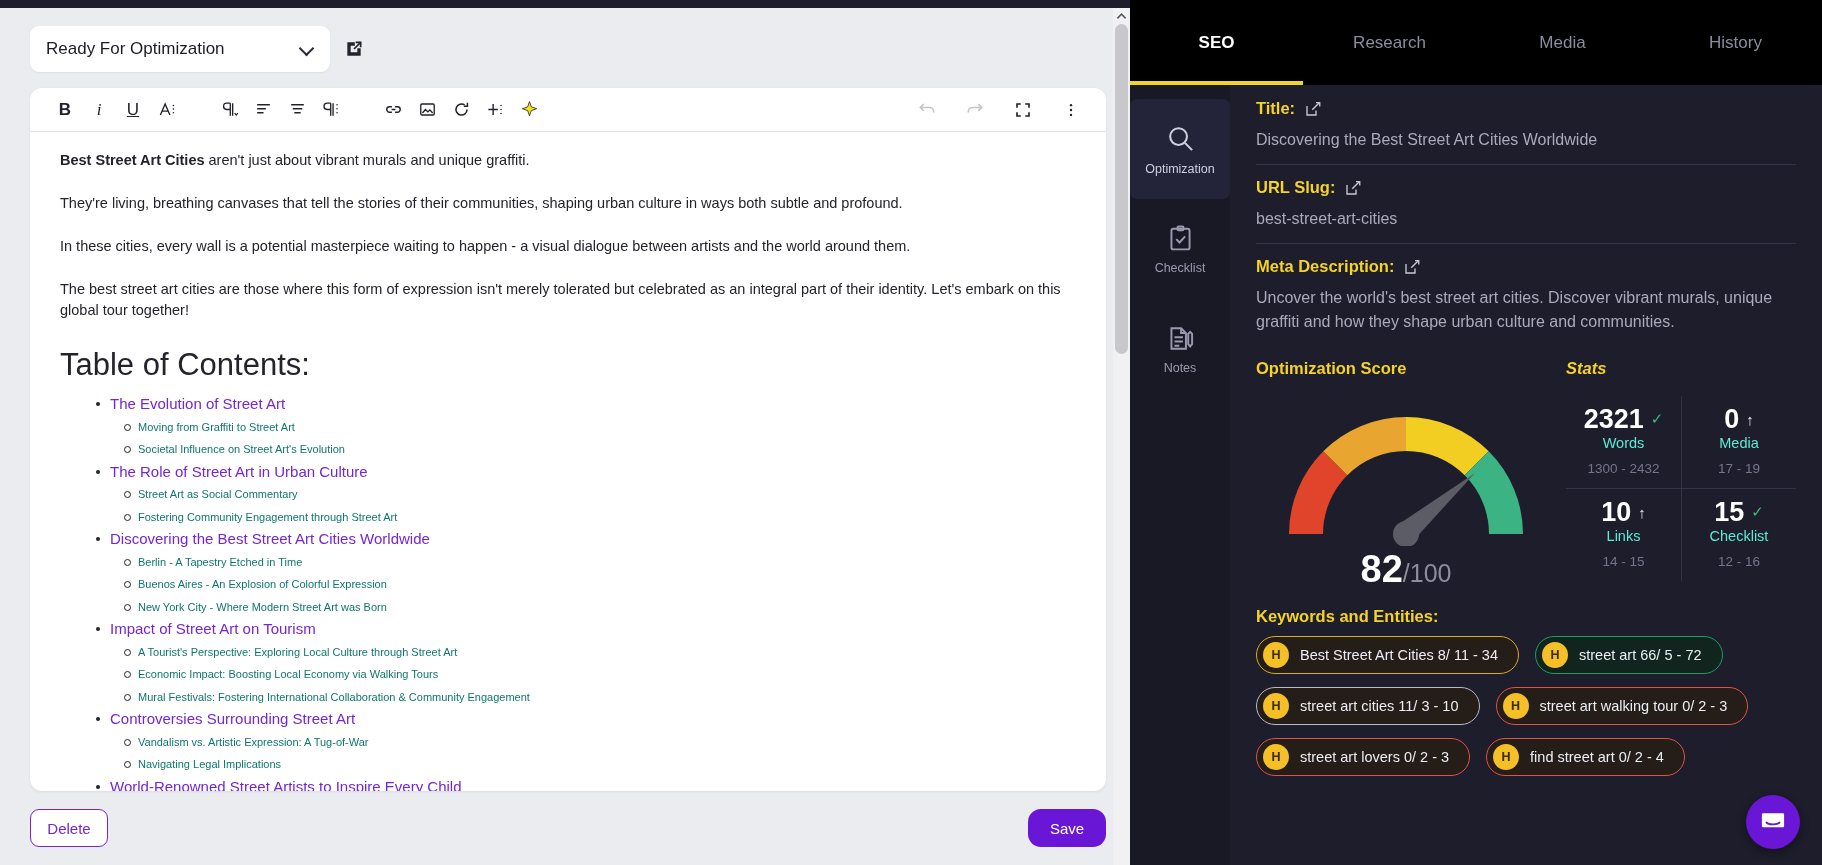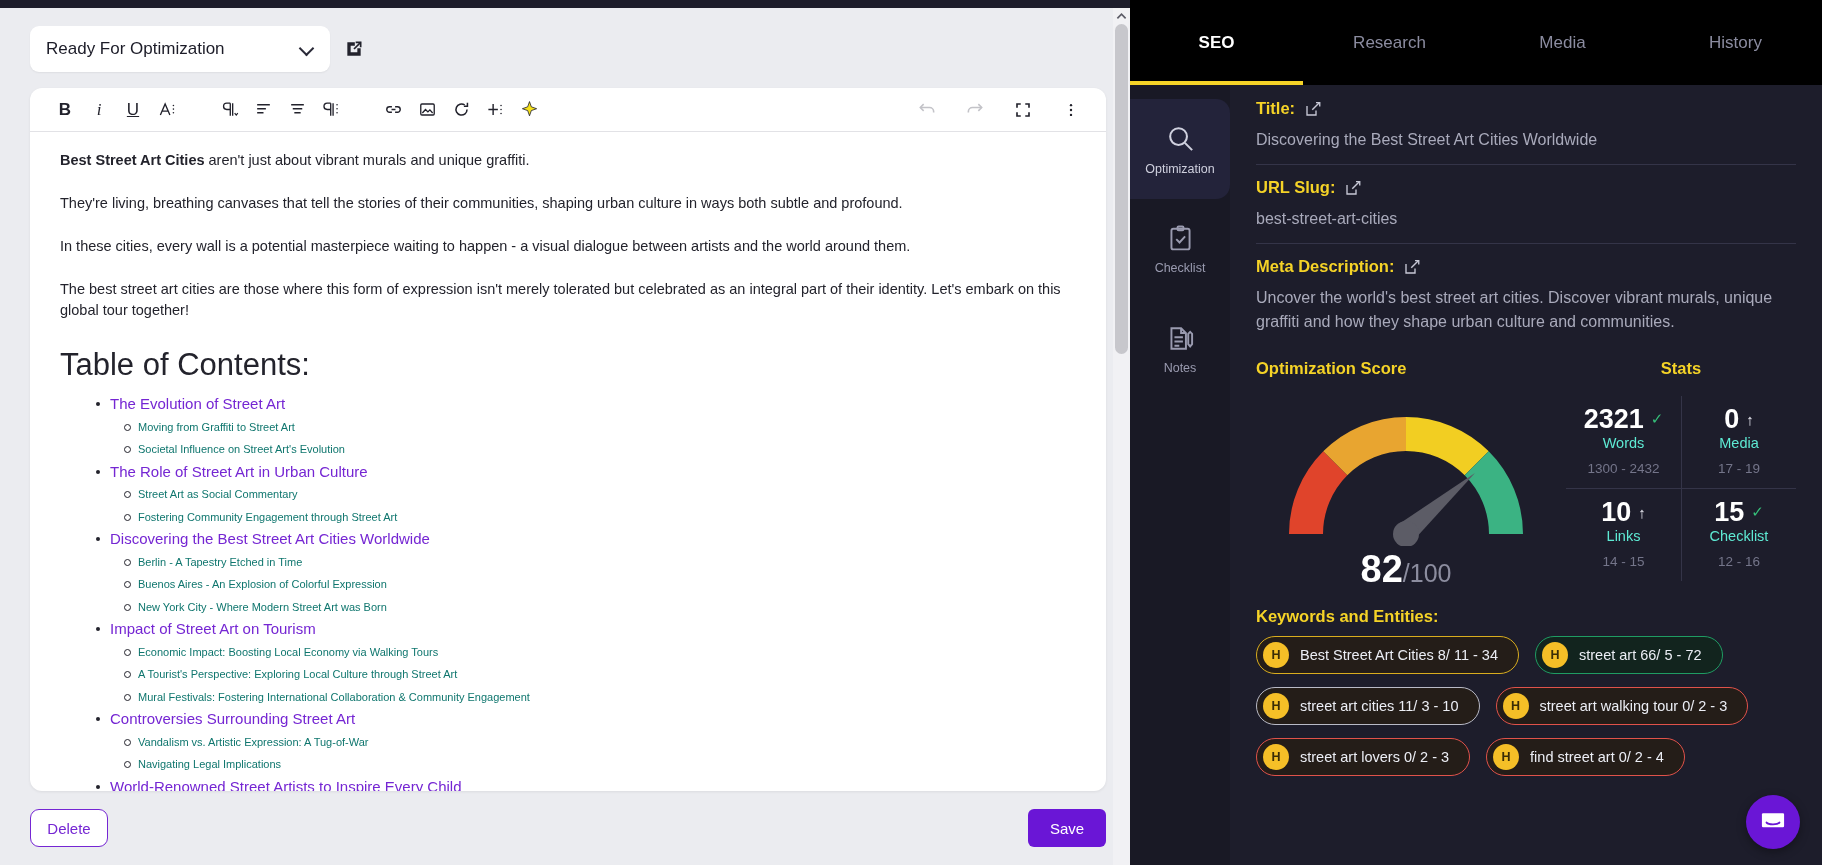--- a/index.html
+++ b/index.html
@@ -118,21 +118,21 @@
     width: 78px; height: 38px;
     background: #fff; color: #7526d3;
     border: 1.5px solid #7526d3; border-radius: 9px;
     font-size: 15px; cursor: pointer;
     display: flex; align-items: center; justify-content: center;
     font-family: "Liberation Sans", sans-serif;
   }
   .btn-save {
     width: 78px; height: 38px;
     background: #6a16d6; color: #fff;
-    border: none; border-radius: 6px;
+    border: none; border-radius: 13px;
     font-size: 15px; cursor: pointer;
     display: flex; align-items: center; justify-content: center;
     font-family: "Liberation Sans", sans-serif;
   }
 
   
   .pane-scrollbar {
     position: absolute; right: 0; top: 8px;
     width: 17px; height: 857px;
     background: #f1f1f4;
@@ -181,21 +181,21 @@
     padding-top: 14px;
     display: flex; flex-direction: column; align-items: center;
   }
   .rail-item {
     width: 100px; height: 100px;
     display: flex; flex-direction: column;
     align-items: center; justify-content: center;
     gap: 8px; cursor: pointer; color: #9a9bb0;
     border-top-right-radius: 14px; border-bottom-right-radius: 14px;
   }
-  .rail-item.active { background: #23233a; color: #cfd0de; }
+  .rail-item.active { background: #23233a; color: #cfd0de; border-radius: 7px; }
   .rail-label { font-size: 12.5px; }
   .rail-icon svg { display: block; }
 
   .seo-content {
     flex: 1; padding: 14px 26px 0 26px;
     overflow: hidden;
   }
   .field-label {
     color: #f5d327; font-size: 16.5px; font-weight: bold;
     display: flex; align-items: center; gap: 9px;
@@ -210,21 +210,21 @@
   }
   .field-value.nb { border-bottom: none; }
 
   .score-stats { display: flex; gap: 10px; margin-top: 6px; }
   .score-col { width: 300px; }
   .stats-col { flex: 1; }
   .section-title {
     color: #f5d327; font-size: 16.5px; font-weight: bold;
     margin-bottom: 18px;
   }
-  .section-title.center { text-align: center; }
+  .section-title.center { text-align: left; font-style: italic; }
   .gauge-wrap {
     position: relative; width: 270px; height: 150px; margin: 6px auto 0;
   }
   .gauge-score {
     text-align: center; margin-top: 2px;
     color: #ffffff; font-size: 38px; font-weight: bold;
   }
   .gauge-score .denom { color: #8c8d9f; font-size: 25px; font-weight: normal; }
 
   .stats-grid { display: grid; grid-template-columns: 1fr 1fr; }
@@ -426,22 +426,22 @@
           <li class="toc-l2">Moving from Graffiti to Street Art</li>
           <li class="toc-l2">Societal Influence on Street Art's Evolution</li>
           <li class="toc-l1">The Role of Street Art in Urban Culture</li>
           <li class="toc-l2">Street Art as Social Commentary</li>
           <li class="toc-l2">Fostering Community Engagement through Street Art</li>
           <li class="toc-l1">Discovering the Best Street Art Cities Worldwide</li>
           <li class="toc-l2">Berlin - A Tapestry Etched in Time</li>
           <li class="toc-l2">Buenos Aires - An Explosion of Colorful Expression</li>
           <li class="toc-l2">New York City - Where Modern Street Art was Born</li>
           <li class="toc-l1">Impact of Street Art on Tourism</li>
+          <li class="toc-l2">A Tourist's Perspective: Exploring Local Culture through Street Art</li>
           <li class="toc-l2">Economic Impact: Boosting Local Economy via Walking Tours</li>
-          <li class="toc-l2">A Tourist's Perspective: Exploring Local Culture through Street Art</li>
           <li class="toc-l2">Mural Festivals: Fostering International Collaboration &amp; Community Engagement</li>
           <li class="toc-l1">Controversies Surrounding Street Art</li>
           <li class="toc-l2">Vandalism vs. Artistic Expression: A Tug-of-War</li>
           <li class="toc-l2">Navigating Legal Implications</li>
           <li class="toc-l1">World-Renowned Street Artists to Inspire Every Child</li>
 
         </ul>
       </div>
     </div>
 

